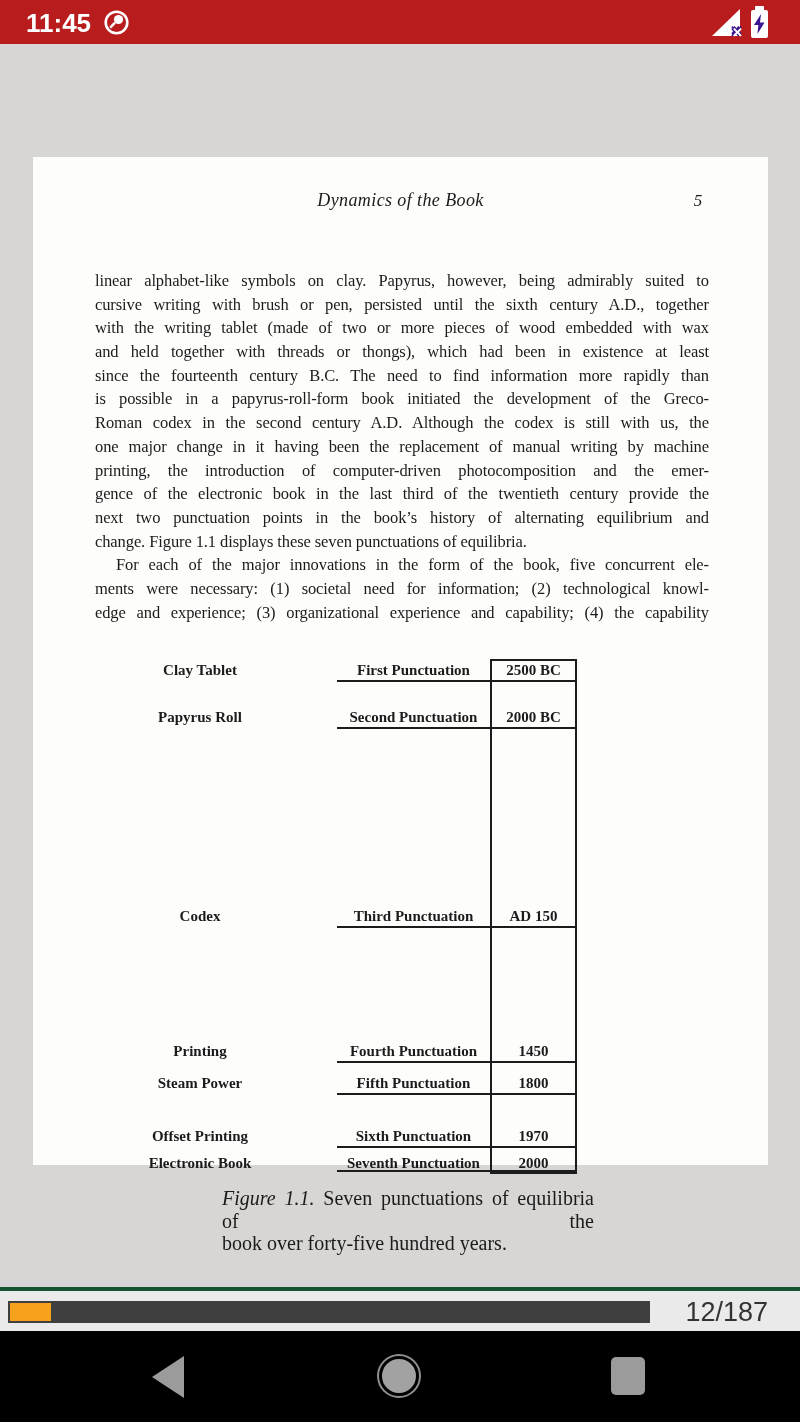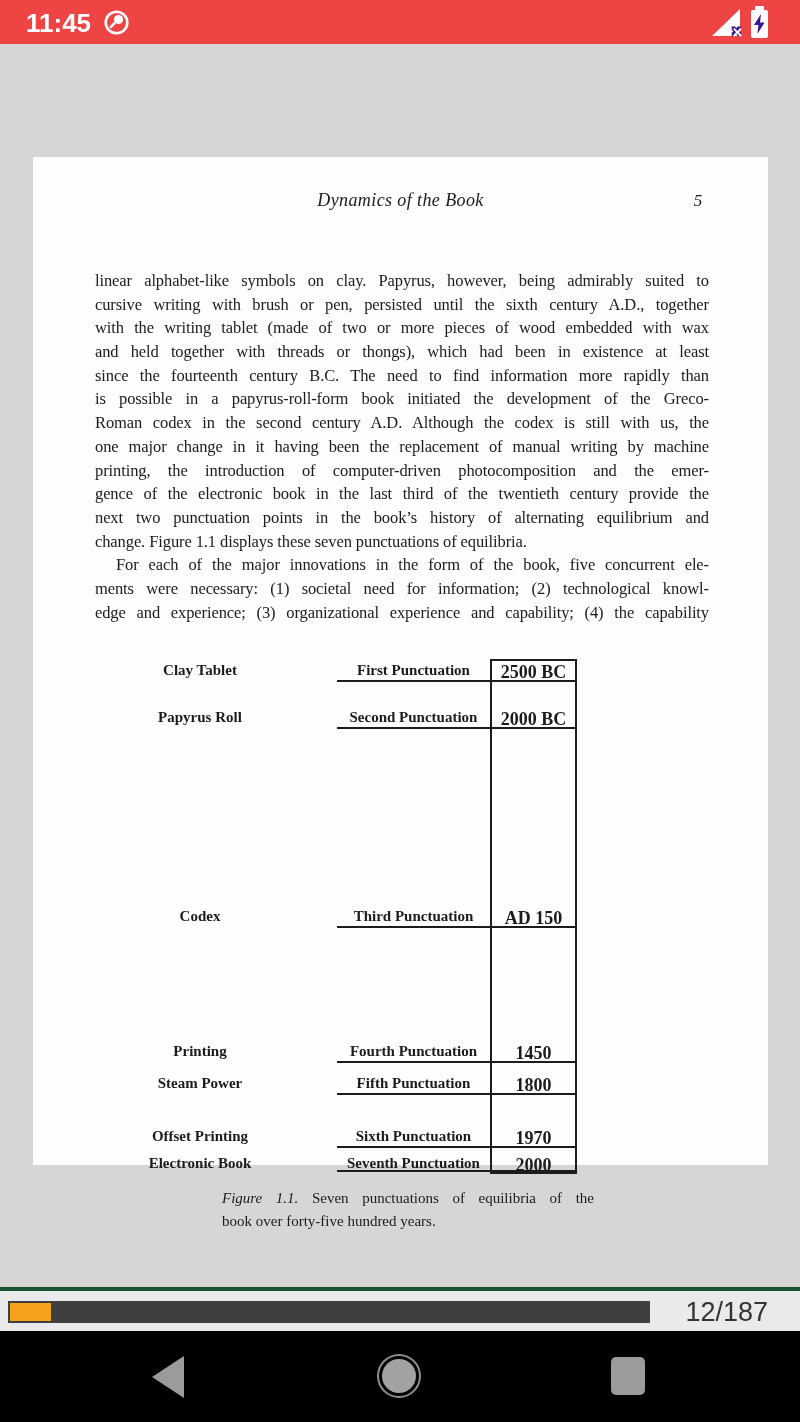--- a/index.html
+++ b/index.html
@@ -1,20 +1,20 @@
 <!DOCTYPE html>
 <html><head>
 <meta charset="utf-8">
 <style>
   * { margin:0; padding:0; box-sizing:content-box; }
   body { font-family:"Liberation Sans", sans-serif; }
   .screen { position:relative; width:800px; height:1422px; overflow:hidden; background:#D7D6D4; }
 
   
-  .status-bar { position:absolute; left:0; top:0; width:800px; height:44px; background:#ef4444; }
+  .status-bar { position:absolute; left:0; top:0; width:800px; height:44px; background:#b91c1c; }
   .sb-time { position:absolute; left:26px; top:0; height:44px; line-height:46px; color:#FFFFFF; font-size:26px; font-weight:bold; }
   .sb-app-icon { position:absolute; left:103px; top:9px; width:27px; height:27px; }
   .sb-signal { position:absolute; left:712px; top:9px; width:28px; height:27px; }
   .sb-signal .tri { position:absolute; left:0; top:0; width:28px; height:27px; background:#FFFFFF;
     clip-path:polygon(100% 0, 100% 100%, 0 100%); }
   .sb-signal .sx { position:absolute; right:-3px; bottom:-4px; color:#FFFFFF; font-size:13px; font-weight:bold;
     text-shadow:-2px 0 0 #3B1592, 0 -2px 0 #3B1592, -2px -2px 0 #3B1592; }
   .sb-batt { position:absolute; left:751px; top:10px; width:17px; height:28px; background:#FFFFFF; border-radius:2px; }
   .sb-batt::before { content:""; position:absolute; left:4px; top:-4px; width:9px; height:4px; background:#FFFFFF; border-radius:1px 1px 0 0; }
   .sb-batt svg { position:absolute; left:2px; top:4px; }
@@ -43,31 +43,31 @@
   .just { text-align:justify; text-align-last:justify; }
   .indent { padding-left:21px; }
 
   
   .fig-box { position:absolute; left:457px; top:502px; width:83px; height:511px; border:2px solid #1c1c1c; }
   .fig-label { position:absolute; left:37px; width:260px; text-align:center;
     font-family:"Liberation Serif", serif; font-weight:bold; font-size:15px; }
   .fig-punct { position:absolute; left:304px; width:153px; text-align:center;
     font-family:"Liberation Serif", serif; font-weight:bold; font-size:15px; }
   .fig-date { position:absolute; left:459px; width:83px; text-align:center;
-    font-family:"Liberation Serif", serif; font-weight:bold; font-size:18px; }
+    font-family:"Liberation Serif", serif; font-weight:bold; font-size:15px; }
   .fig-line { position:absolute; left:304px; width:240px; height:2px; background:#1c1c1c; }
   .t1 { top:505px; } .l1 { top:523px; }
   .t2 { top:552px; } .l2 { top:570px; }
   .t3 { top:751px; } .l3 { top:769px; }
   .t4 { top:886px; } .l4 { top:904px; }
   .t5 { top:918px; } .l5 { top:936px; }
   .t6 { top:971px; } .l6 { top:989px; }
   .t7 { top:998px; } .l7 { top:1013px; }
   .fig-caption { position:absolute; left:189px; top:1030px; width:372px;
-    font-family:"Liberation Serif", serif; font-size:15px; line-height:22.5px; }
+    font-family:"Liberation Serif", serif; font-size:20px; line-height:22.5px; }
   .cap1 { text-align:justify; text-align-last:justify; }
   .cap-lead { font-style:italic; }
 
   
   .progress-strip { position:absolute; left:0; top:1287px; width:800px; height:44px; background:#EAEAEA; border-top:4px solid #14532d; }
   .pr-track { position:absolute; left:8px; top:10px; width:642px; height:22px; background:#3F3F3F; cursor:pointer; }
   .pr-fill { position:absolute; left:2px; top:2px; width:41px; height:18px; background:#F7A21C; }
   .pr-text { position:absolute; right:32px; top:6px; font-size:27px; color:#333333; }
 
   

